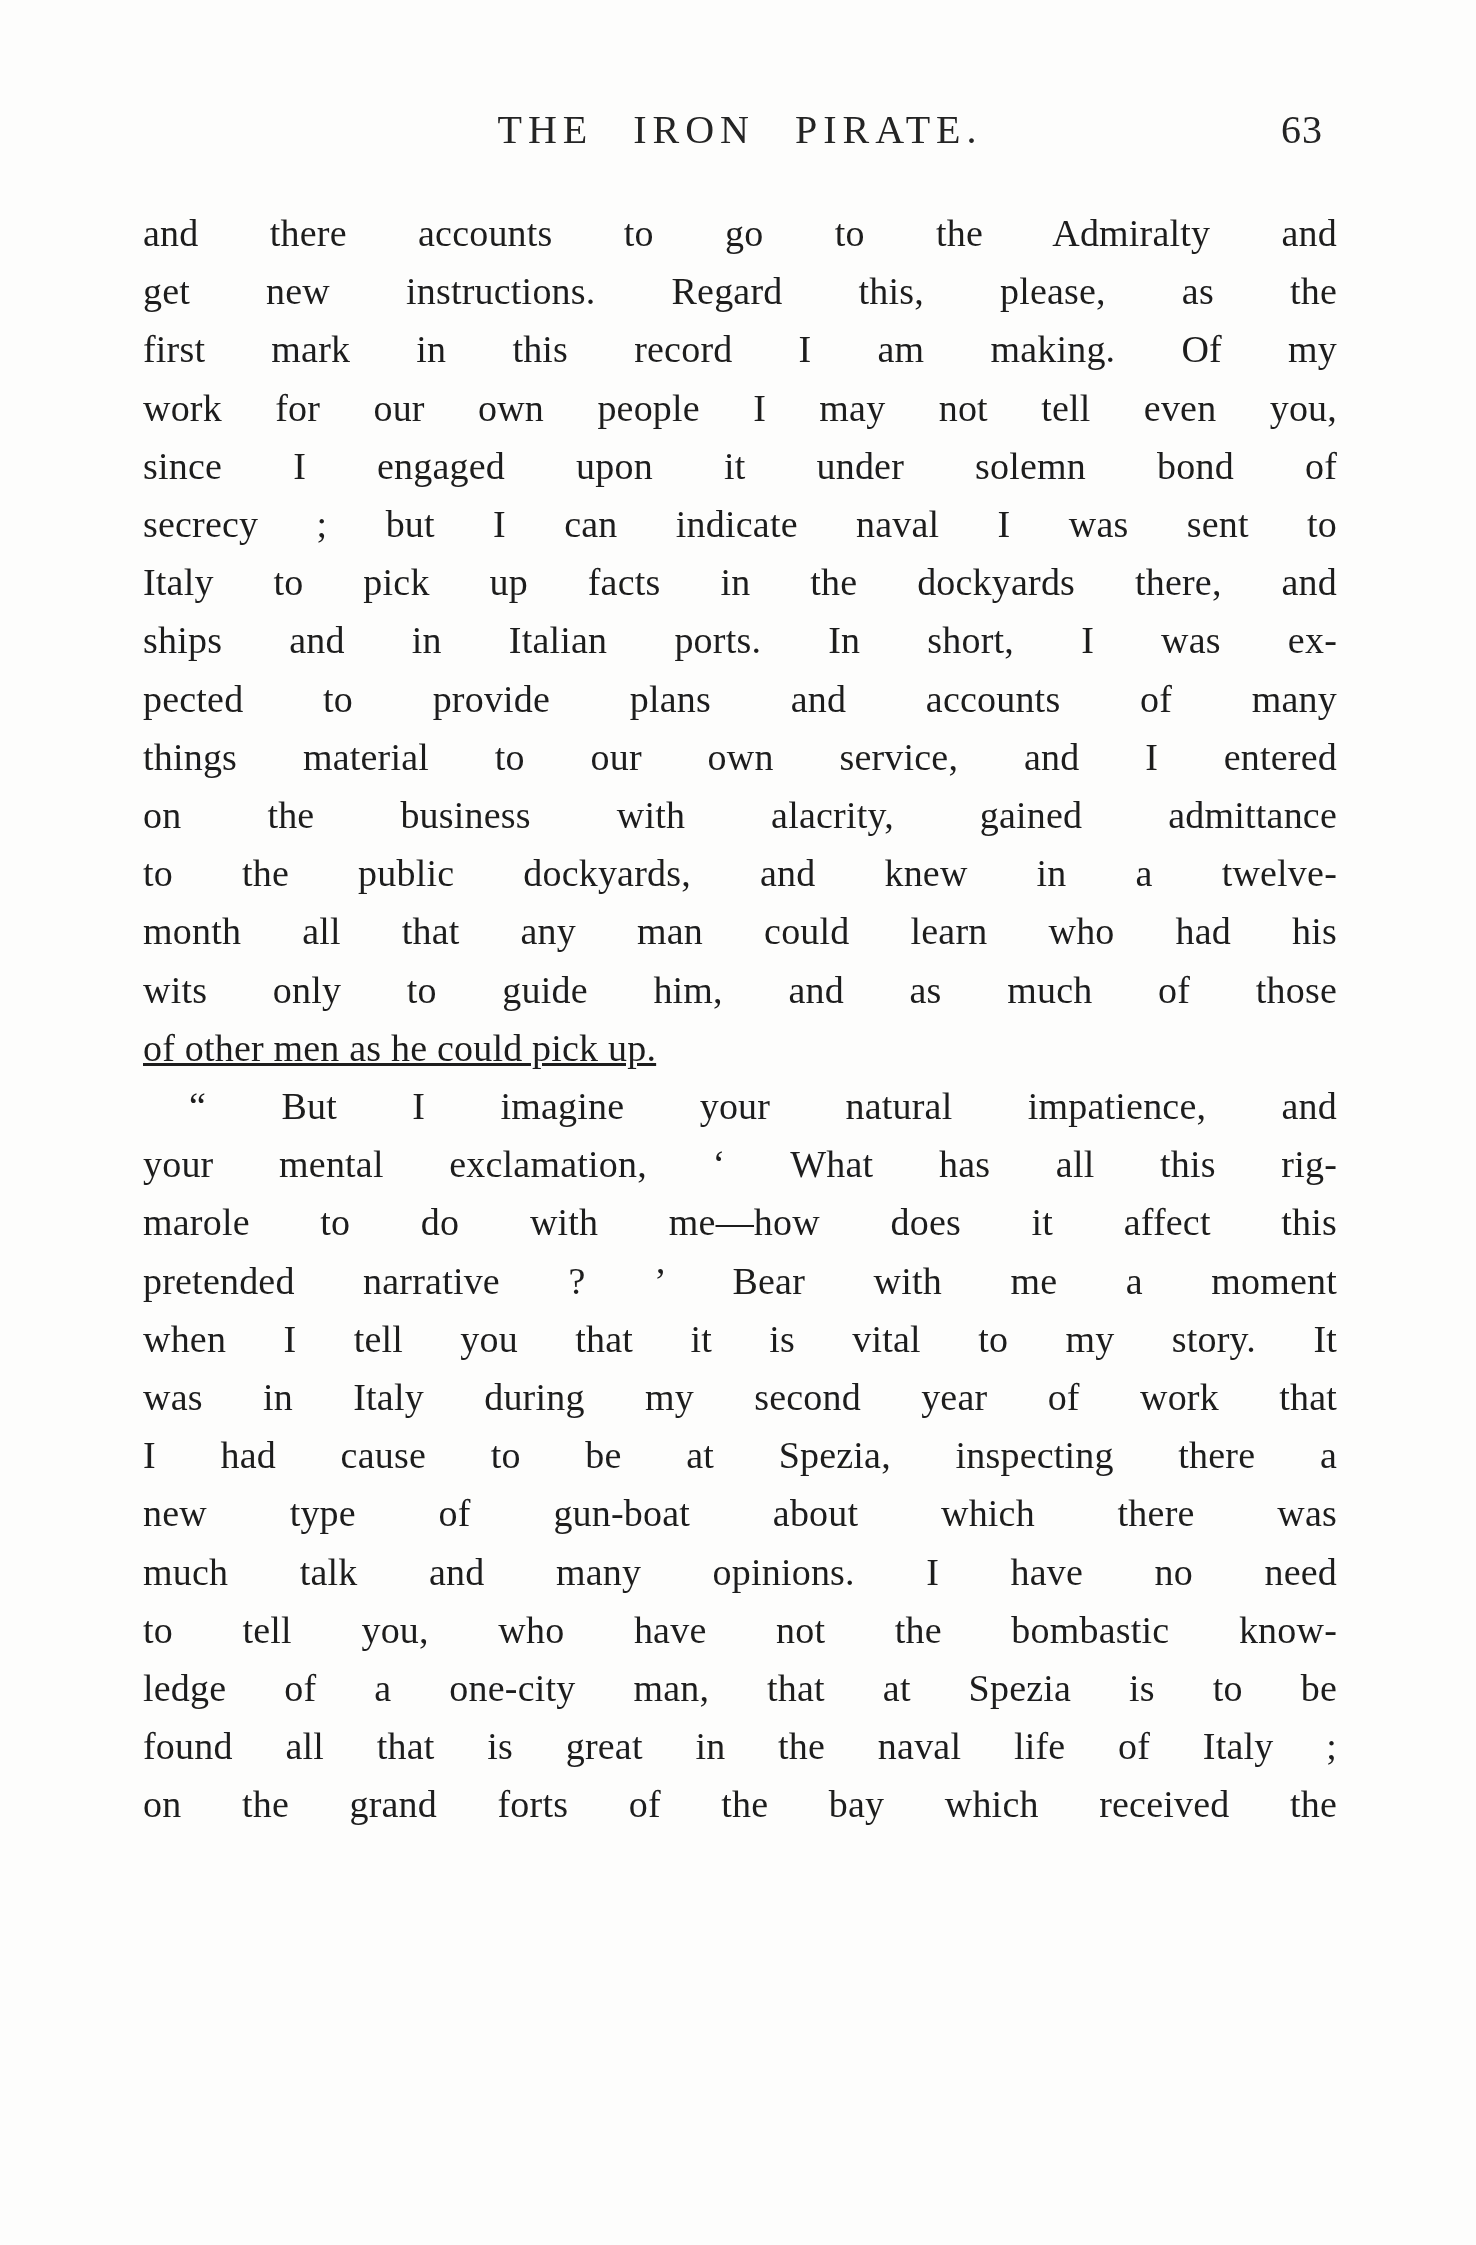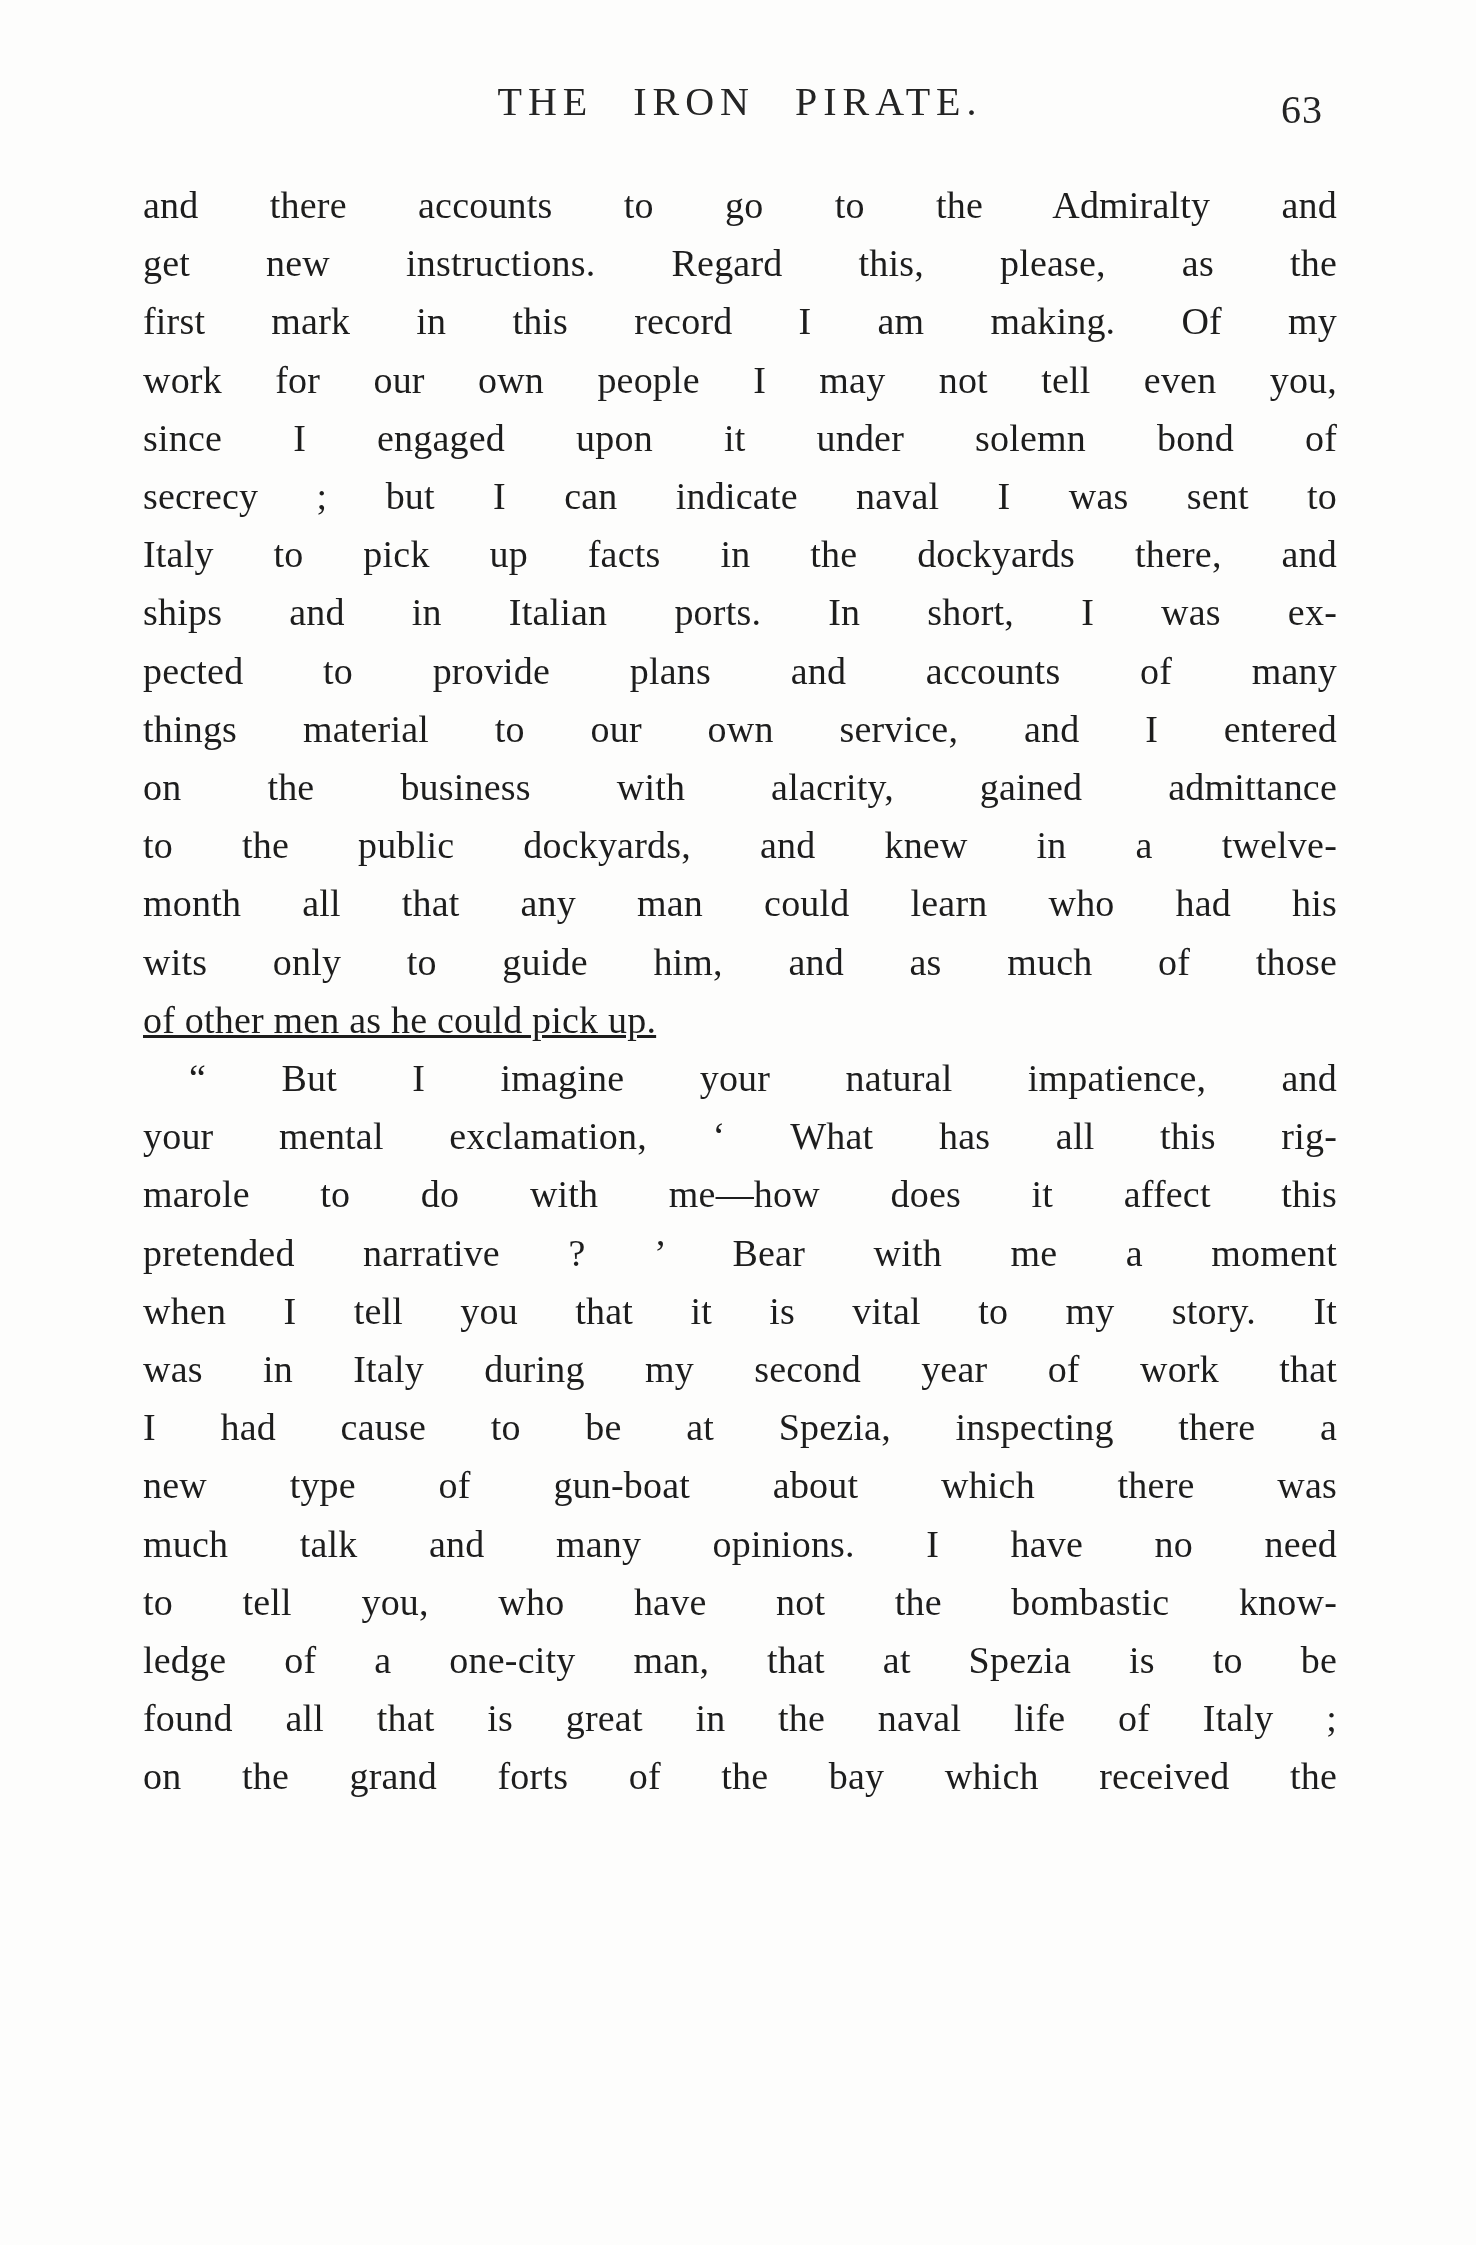--- a/index.html
+++ b/index.html
@@ -7,42 +7,42 @@
     padding: 0;
     background: #e8e8e6;
   }
   .page {
     position: relative;
     width: 1476px;
     height: 2245px;
     margin: 0 auto;
     background: #fdfdfc;
     box-sizing: border-box;
-    padding: 78px 139px 0 143px;
+    padding: 106px 139px 0 143px;
     font-family: "Liberation Serif", "DejaVu Serif", serif;
     color: #1d1d1d;
   }
   .page-header {
     position: relative;
     height: 58px;
     margin-bottom: 40px;
   }
   .running-title {
     margin: 0;
     font-size: 40px;
     font-weight: normal;
     text-align: center;
     letter-spacing: 6px;
     word-spacing: 24px;
     color: #242424;
   }
   .page-number {
     position: absolute;
     right: 14px;
-    top: 8px;
+    top: 0;
     font-size: 40px;
     letter-spacing: 1px;
     color: #242424;
   }
   .page-body {
     font-size: 38px;
     line-height: 58.2px;
     letter-spacing: 0.2px;
   }
   .paragraph {

